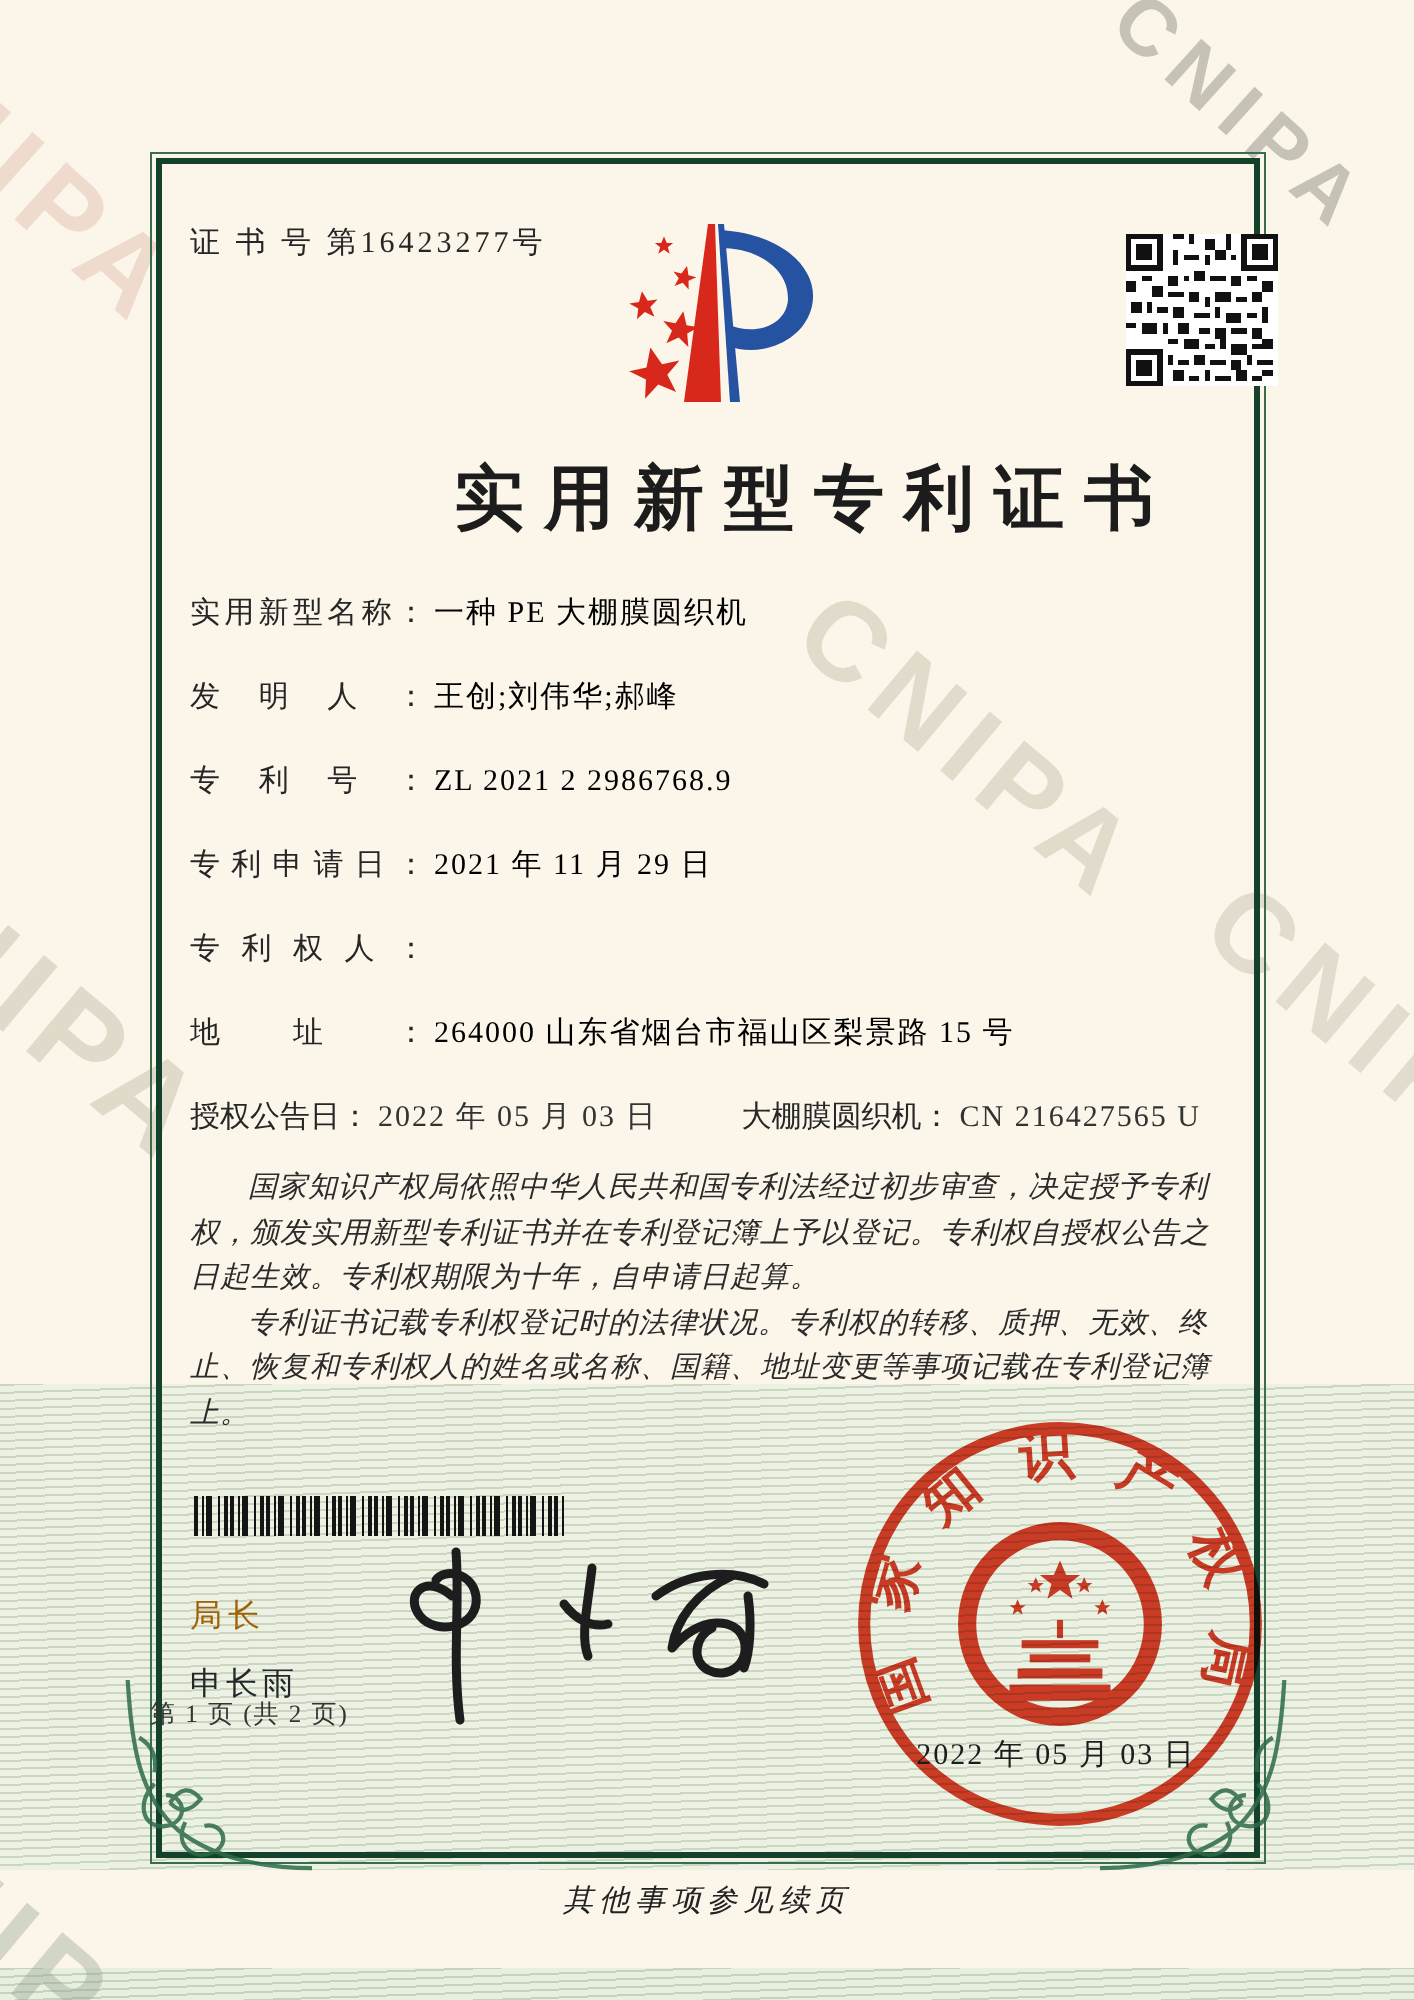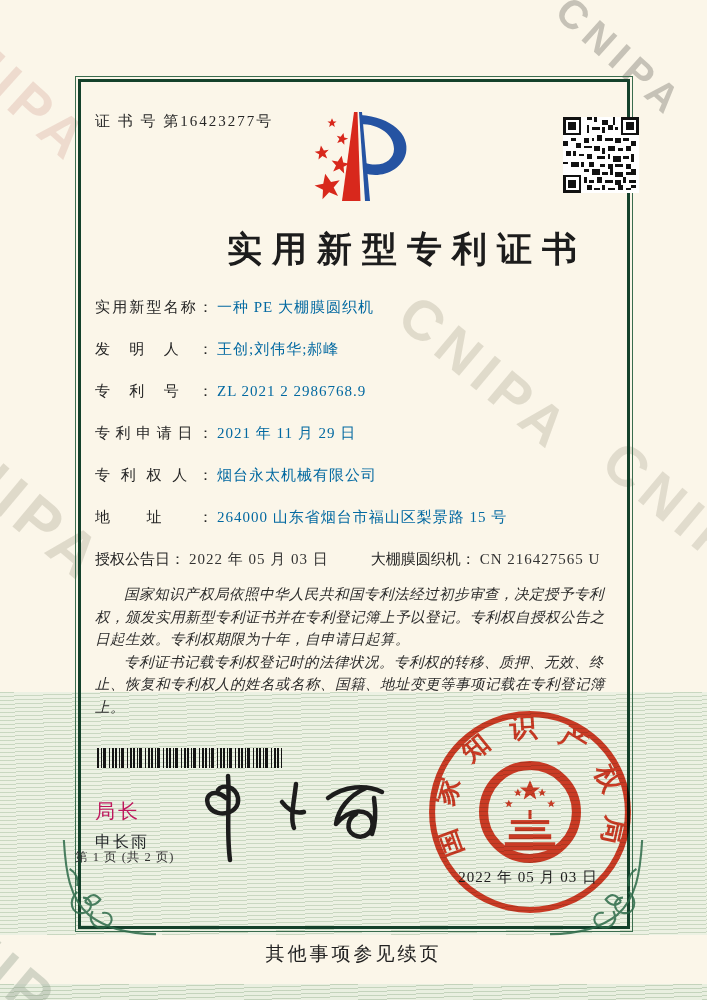--- a/index.html
+++ b/index.html
@@ -33,46 +33,46 @@
   .frame-inner{position:absolute;left:2px;top:2px;right:2px;bottom:2px;border:3px solid #14412b;}
 
   .cert-no{left:95px;top:112px;font-size:15px;color:#262626;letter-spacing:2px;}
 
   .title{left:75px;top:226px;width:664px;text-align:center;font-size:35px;font-weight:bold;color:#1c1c1c;letter-spacing:10px;}
 
   
   .fields{left:95px;top:297px;width:525px;font-size:15px;color:#2e2e2e;}
   .frow{display:flex;line-height:20px;margin-bottom:22px;}
   .flabel{display:inline-block;width:118px;text-align:justify;text-align-last:justify;color:#262626;flex:0 0 118px;}
-  .fvalue{margin-left:4px;letter-spacing:1px;color:#0369a1;}
+  .fvalue{margin-left:4px;letter-spacing:1px;color:#000000;}
   .grow{display:flex;line-height:20px;}
   .gpair{display:flex;}
   .gpair2{margin-left:42px;}
   .glabel{color:#262626;font-family:Liberation Serif, serif;}
   .gvalue{margin-left:4px;letter-spacing:1px;color:#333;}
 
   
   .paras{left:95px;top:583px;width:524px;font-size:14.5px;line-height:22.5px;color:#2b2b2b;font-style:italic;}
   .paras p{margin:0;text-indent:2em;letter-spacing:0.5px;}
 
   
   .barcode{left:97px;top:748px;width:186px;height:20px;
     background:repeating-linear-gradient(90deg,#141414 0 2px,rgba(0,0,0,0) 2px 4px,#141414 4px 5px,rgba(0,0,0,0) 5px 6px,#141414 6px 9px,rgba(0,0,0,0) 9px 12px,#141414 12px 13px,rgba(0,0,0,0) 13px 15px,#141414 15px 17px,rgba(0,0,0,0) 17px 18px);
   }
 
-  .signer-title{left:95px;top:798px;font-size:20px;color:#be185d;font-family:"Liberation Sans",sans-serif;letter-spacing:3px;}
+  .signer-title{left:95px;top:798px;font-size:16px;color:#a16207;font-family:"Liberation Sans",sans-serif;letter-spacing:3px;}
   .signer-name{left:95px;top:832px;font-size:16px;color:#24282a;font-family:"Liberation Sans",sans-serif;letter-spacing:2px;}
 
   .signature{left:198px;top:768px;}
 
   .seal{left:424px;top:706px;mix-blend-mode:multiply;}
   .seal-date{left:438px;top:868px;width:180px;text-align:center;font-size:15px;color:#1c1c1c;letter-spacing:1px;}
 
   .page-num{left:75px;top:849px;width:599px;text-align:left;font-size:12.5px;color:#333;letter-spacing:1px;}
-  .footer-note{left:0;top:941px;width:707px;text-align:center;font-size:19px;color:#222;letter-spacing:3px;}
+  .footer-note{left:0;top:941px;width:707px;text-align:center;font-size:15px;color:#222;letter-spacing:3px;font-style:italic;}
 
   .orn{opacity:0.85;}
   .orn-r{transform:scaleX(-1);}
 </style>
 </head>
 <body>
 
 <div id="page">
 
   <div class="abs green-band"></div>
@@ -200,21 +200,20 @@
     <div class="frow">
       <span class="flabel">专利号：</span>
       <span class="fvalue">ZL 2021 2 2986768.9</span>
     </div>
     <div class="frow">
       <span class="flabel">专利申请日：</span>
       <span class="fvalue">2021 年 11 月 29 日</span>
     </div>
     <div class="frow">
       <span class="flabel">专利权人：</span>
-      <span class="fvalue">烟台永太机械有限公司</span>
     </div>
     <div class="frow">
       <span class="flabel">地址：</span>
       <span class="fvalue">264000 山东省烟台市福山区梨景路 15 号</span>
     </div>
     <div class="grow">
       <span class="gpair">
         <span class="glabel">授权公告日：</span>
         <span class="gvalue">2022 年 05 月 03 日</span>
       </span>

